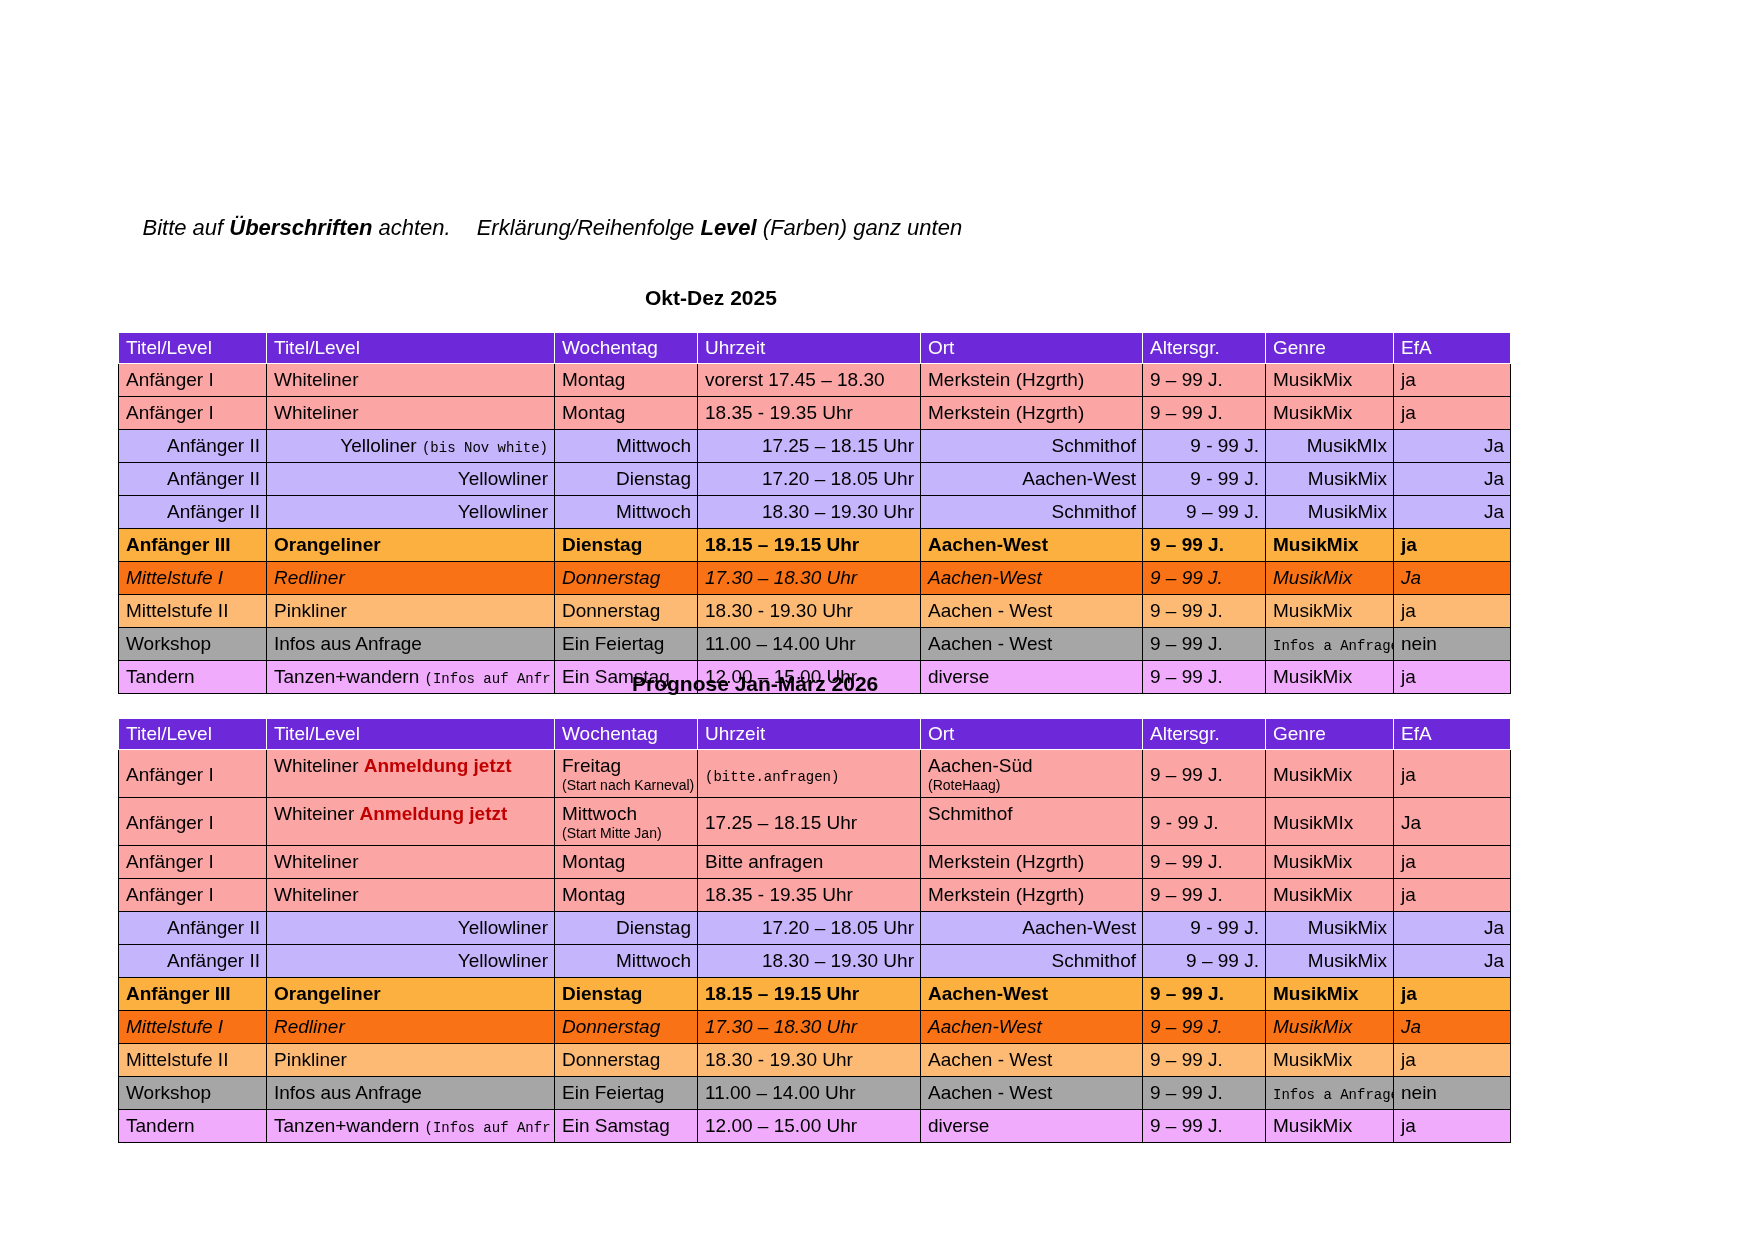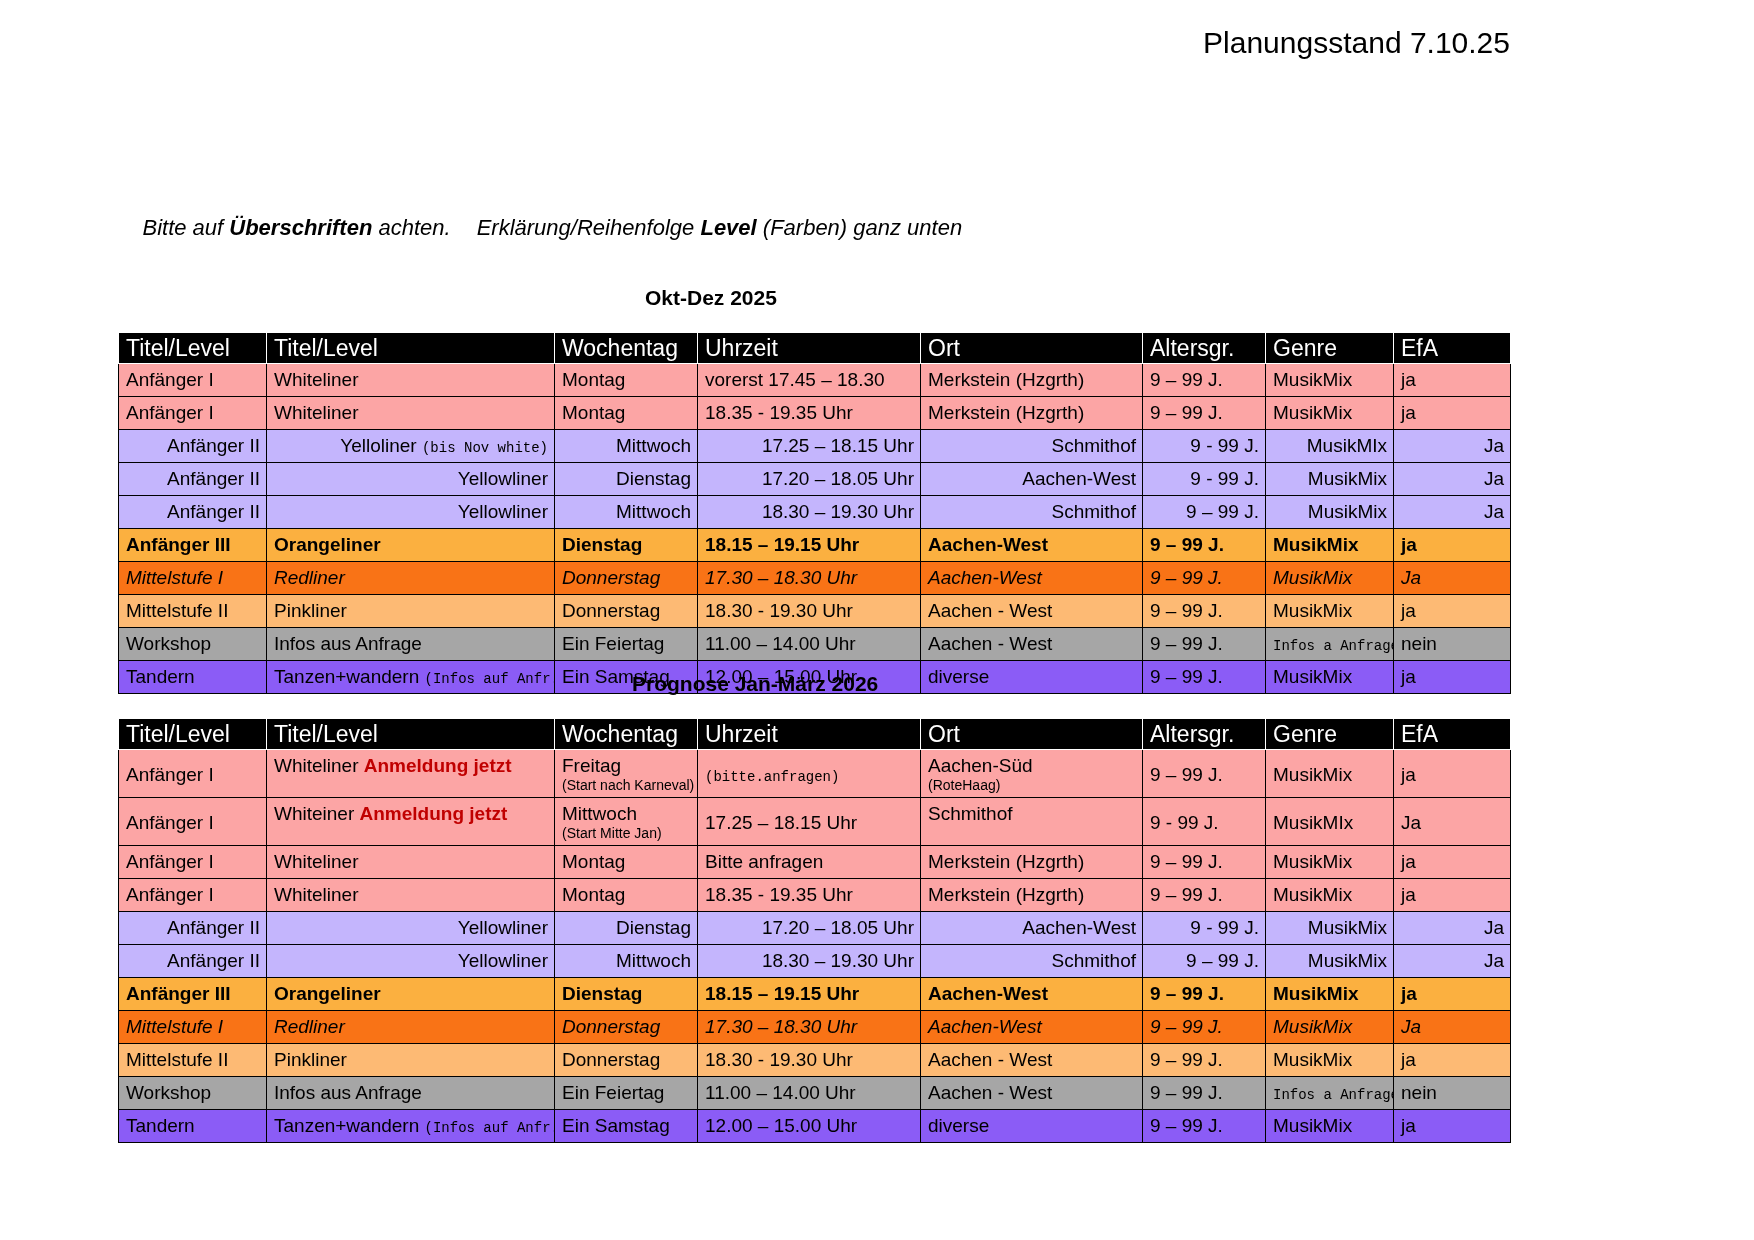--- a/index.html
+++ b/index.html
@@ -74,23 +74,23 @@
   table.sched th, table.sched td {
     border: 1px solid #808080;
     padding: 2px 6px 3px 7px;
     vertical-align: middle;
     text-align: left;
     font-weight: normal;
     white-space: nowrap;
     overflow: hidden;
   }
   table.sched thead th {
-    background: #000000;
+    background: #6d28d9;
     color: #ffffff;
-    font-size: 23px;
+    font-size: 19px;
     height: 28px;
     border-color: #ffffff;
     padding-top: 1px;
     padding-bottom: 1px;
   }
   table.sched tbody td {
     height: 27px;
     border-color: #000000;
     border-width: 1px;
   }
@@ -106,21 +106,21 @@
   .c-efa     { width: 117px; }
 
   
   tr.lvl-white  td { background: #fca5a5; }
   tr.lvl-yellow td { background: #c4b5fd; text-align: right; }
   tr.lvl-orange td { background: #f9b233; }
   tr.lvl-orange td { background: #fbb040; font-weight: bold; }
   tr.lvl-red    td { background: #f97316; font-style: italic; }
   tr.lvl-pink   td { background: #fdba74; }
   tr.lvl-gray   td { background: #a6a6a6; }
-  tr.lvl-blue   td { background: #8b5cf6; }
+  tr.lvl-blue   td { background: #f0abfc; }
 
   
   .sm {
     font-size: 14px;
     font-family: Liberation Mono, monospace;
   }
   .sm-block {
     display: block;
     font-size: 14px;
     line-height: 17px;
@@ -131,21 +131,20 @@
     font-size: 19px;
   }
   tr.tall td { height: 46px; vertical-align: top; padding-top: 5px; }
   tr.tall td.mid { vertical-align: middle; }
 </style>
 </head>
 <body>
 
 <div class="page">
 
-  <div class="doc-header">Planungsstand 7.10.25</div>
 
   <div class="note-line">
     <span>Bitte auf </span><span class="b">Überschriften</span><span> achten.</span><span class="note-gap"></span><span>Erklärung/Reihenfolge </span><span class="b">Level</span><span> (Farben) ganz unten</span>
   </div>
 
   <div class="section-title" id="title-1">Okt-Dez 2025</div>
 
   <table class="sched" id="table-1">
     <colgroup>
       <col class="c-level">

